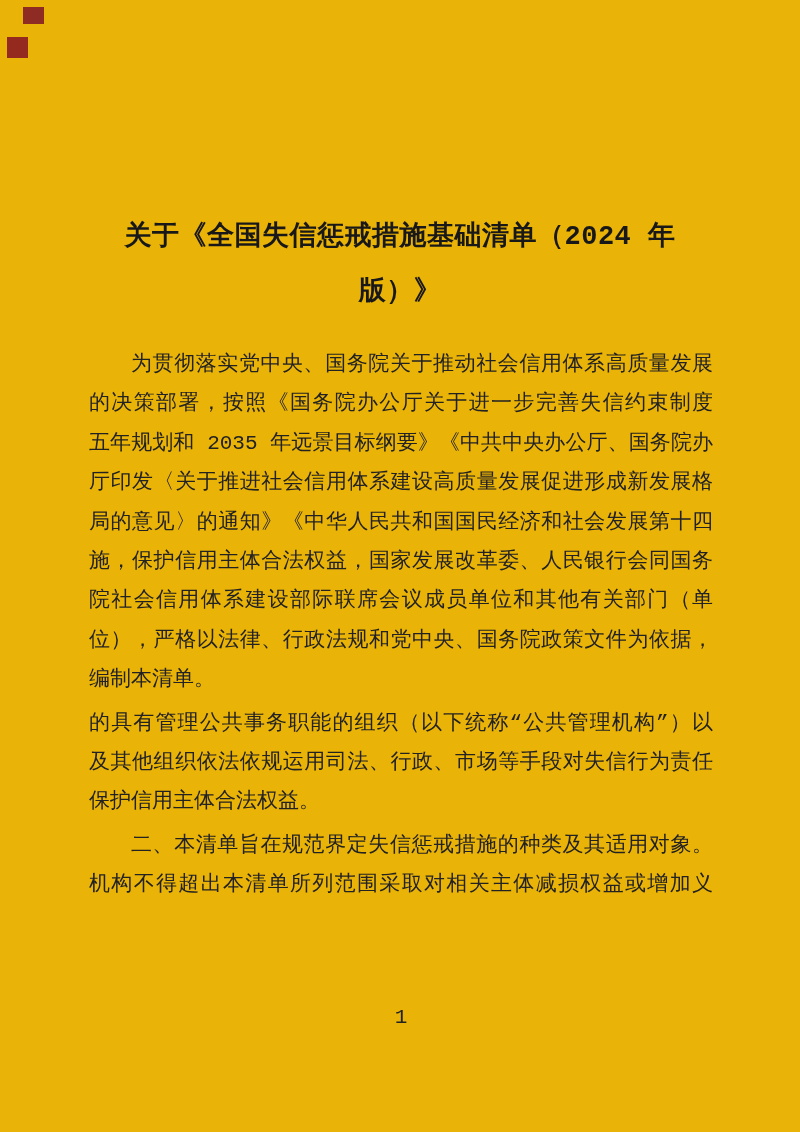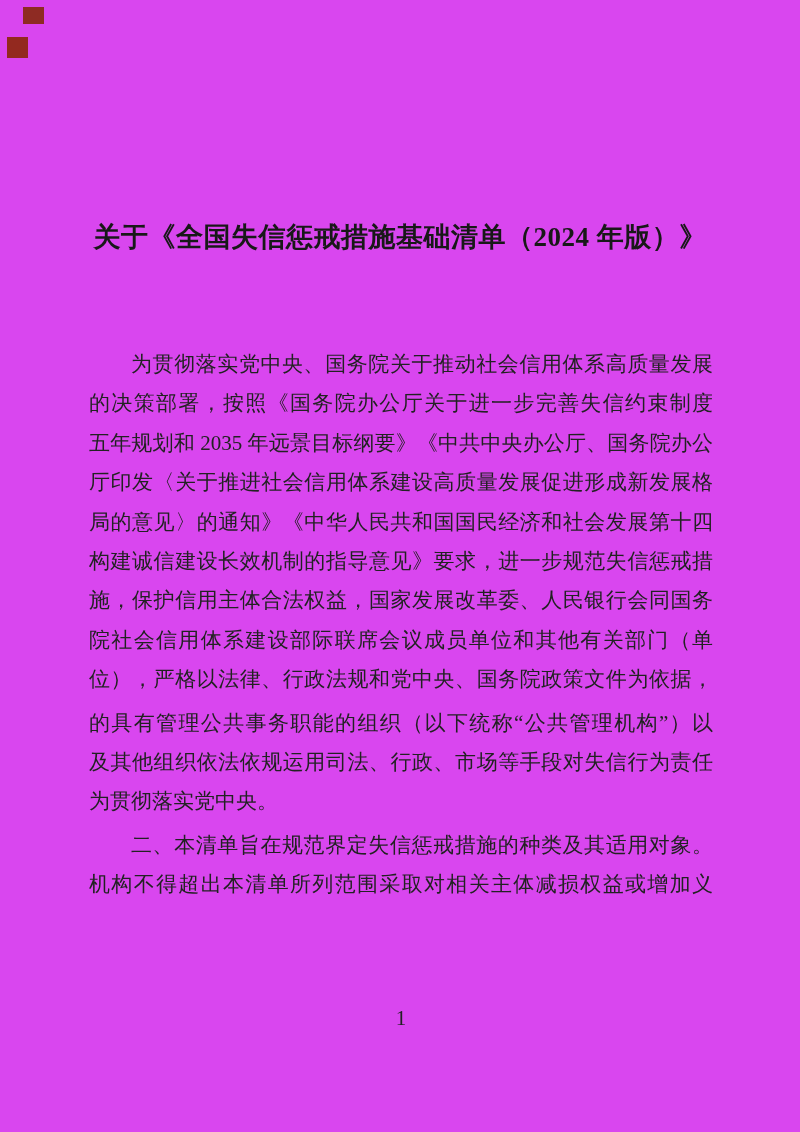--- a/index.html
+++ b/index.html
@@ -4,23 +4,23 @@
 <style>
   html, body {
     margin: 0;
     padding: 0;
     background: #ffffff;
   }
   .page {
     position: relative;
     width: 800px;
     height: 1132px;
-    background: #d946ef;
+    background: #eab308;
     overflow: hidden;
-    font-family: Liberation Serif, serif;
+    font-family: Liberation Mono, monospace;
     color: #1f1f1f;
   }
   
   .stamp {
     position: absolute;
   }
   .stamp.s1 { left: 23px; top: 7px;  width: 21px; height: 17px; }
   .stamp.s2 { left: 7px;  top: 37px; width: 21px; height: 21px; }
 
   .doc-title {
@@ -81,29 +81,29 @@
     <span class="title-line">关于《全国失信惩戒措施基础清单（2024 年版）》</span>
   </h1>
 
   <div class="doc-body" id="doc-body">
       <div class="para">
         <div class="bline first">为贯彻落实党中央、国务院关于推动社会信用体系高质量发展</div>
         <div class="bline">的决策部署，按照《国务院办公厅关于进一步完善失信约束制度</div>
         <div class="bline">五年规划和 2035 年远景目标纲要》《中共中央办公厅、国务院办公</div>
         <div class="bline">厅印发〈关于推进社会信用体系建设高质量发展促进形成新发展格</div>
         <div class="bline">局的意见〉的通知》《中华人民共和国国民经济和社会发展第十四个</div>
-        <div class="bline">构建诚信建设长效机制的指导意见》要求，进一步规范失信惩戒措</div>
         <div class="bline">施，保护信用主体合法权益，国家发展改革委、人民银行会同国务</div>
         <div class="bline">院社会信用体系建设部际联席会议成员单位和其他有关部门（单</div>
         <div class="bline">位），严格以法律、行政法规和党中央、国务院政策文件为依据，</div>
+        <div class="bline lastline">编制本清单。</div>
       </div>
       <div class="para">
         <div class="bline">的具有管理公共事务职能的组织（以下统称“公共管理机构”）以</div>
         <div class="bline">及其他组织依法依规运用司法、行政、市场等手段对失信行为责任</div>
-        <div class="bline lastline">为贯彻落实党中央。</div>
+        <div class="bline lastline">保护信用主体合法权益。</div>
       </div>
       <div class="para">
         <div class="bline first">二、本清单旨在规范界定失信惩戒措施的种类及其适用对象。</div>
         <div class="bline">机构不得超出本清单所列范围采取对相关主体减损权益或增加义</div>
       </div>
     </div>
 
   <div class="page-number">1</div>
 
 </div>

